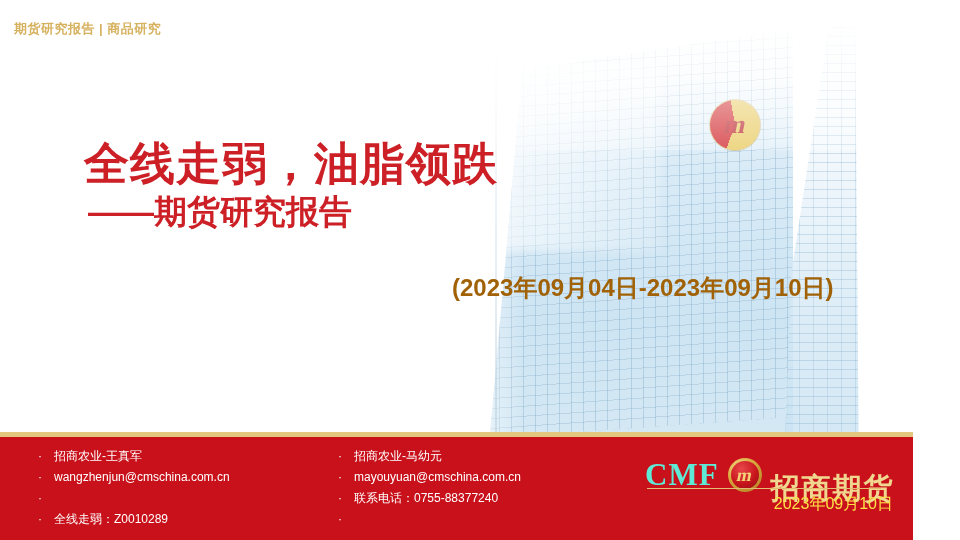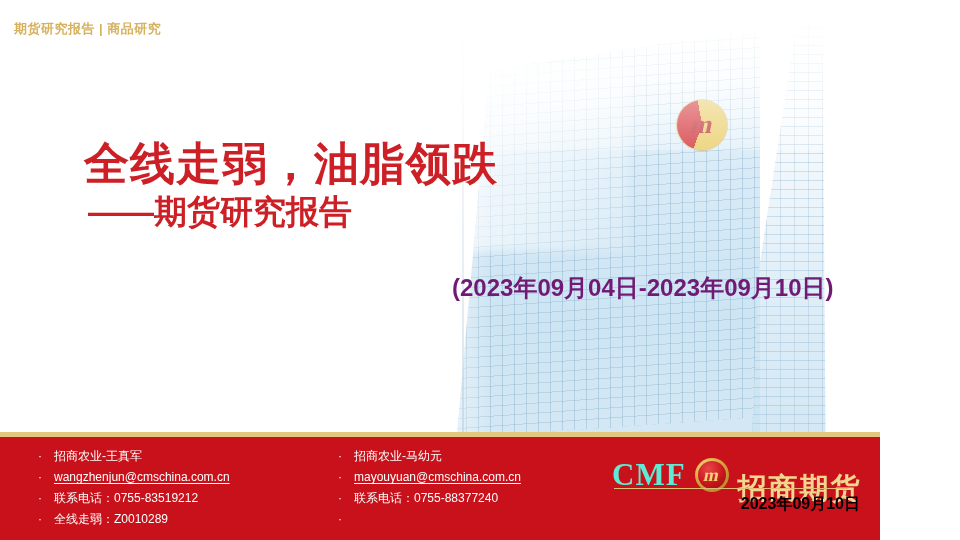--- a/index.html
+++ b/index.html
@@ -8,20 +8,21 @@
     padding: 0;
     background: #ffffff;
   }
   .slide {
     position: relative;
     width: 880px;
     height: 540px;
     overflow: hidden;
     background: #ffffff;
     font-family: "Liberation Sans", "DejaVu Sans", sans-serif;
+    padding-left: 33px;
   }
 
   
   .kicker {
     position: absolute;
     left: 14px;
     top: 20px;
     font-size: 13px;
     font-weight: bold;
     letter-spacing: 0.5px;
@@ -197,21 +198,21 @@
     letter-spacing: 0px;
     white-space: nowrap;
     margin: 4px 0 0 4px;
   }
   .date-range {
     position: absolute;
     left: 452px;
     top: 272px;
     font-size: 24px;
     font-weight: bold;
-    color: #701a75;
+    color: #a16207;
     white-space: nowrap;
     z-index: 30;
   }
 
   
   .footer {
     position: absolute;
     left: 0;
     right: 0;
     bottom: 0;
@@ -242,21 +243,20 @@
     white-space: nowrap;
   }
   .contact-bullet {
     display: inline-block;
     width: 16px;
     color: #ffffff;
     font-size: 12px;
   }
   .contact-text { color: #ffffff; }
   .contact-text.link {
-    text-decoration: underline;
     text-underline-offset: 2px;
   }
 
   
   .brand {
     position: absolute;
     right: 18px;
     top: 12px;
     width: 250px;
     height: 80px;
@@ -319,22 +319,22 @@
     top: 44px;
     width: 234px;
     height: 1px;
     background: #e0bd72;
   }
   .brand-date {
     position: absolute;
     right: 2px;
     top: 50px;
     font-size: 16px;
-    font-weight: bold;
-    color: #000000;
+    font-weight: normal;
+    color: #fde047;
     white-space: nowrap;
   }
 </style>
 </head>
 <body>
 
 <div class="slide">
 
   <div class="kicker">期货研究报告 | 商品研究</div>
 
@@ -369,21 +369,20 @@
       <div class="contact-line">
         <span class="contact-bullet">·</span>
         <span class="contact-text">招商农业-王真军</span>
       </div>
       <div class="contact-line">
         <span class="contact-bullet">·</span>
         <span class="contact-text link">wangzhenjun@cmschina.com.cn</span>
       </div>
       <div class="contact-line">
         <span class="contact-bullet">·</span>
-        <span class="contact-text">联系电话：0755-83519212</span>
       </div>
       <div class="contact-line">
         <span class="contact-bullet">·</span>
         <span class="contact-text">全线走弱：Z0010289</span>
       </div>
     </div>
 
     <div class="contact-col col-2">
       <div class="contact-line">
         <span class="contact-bullet">·</span>

